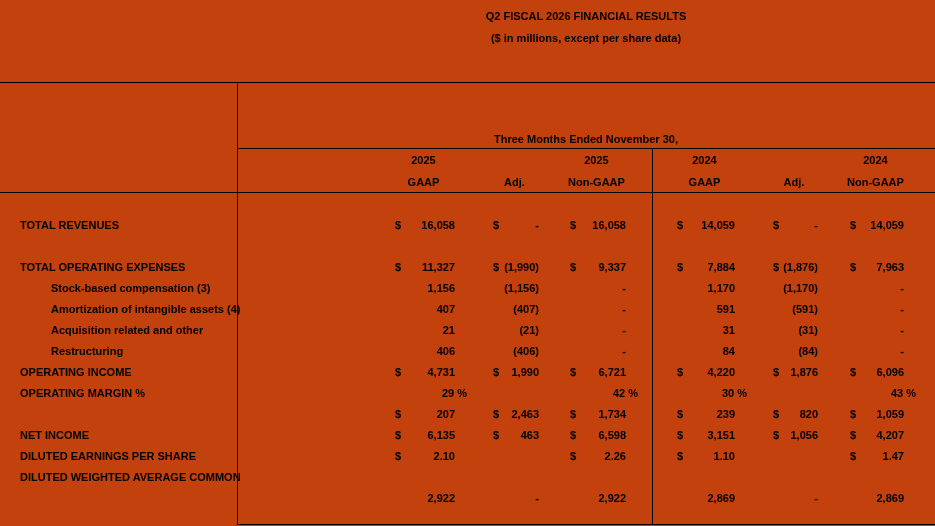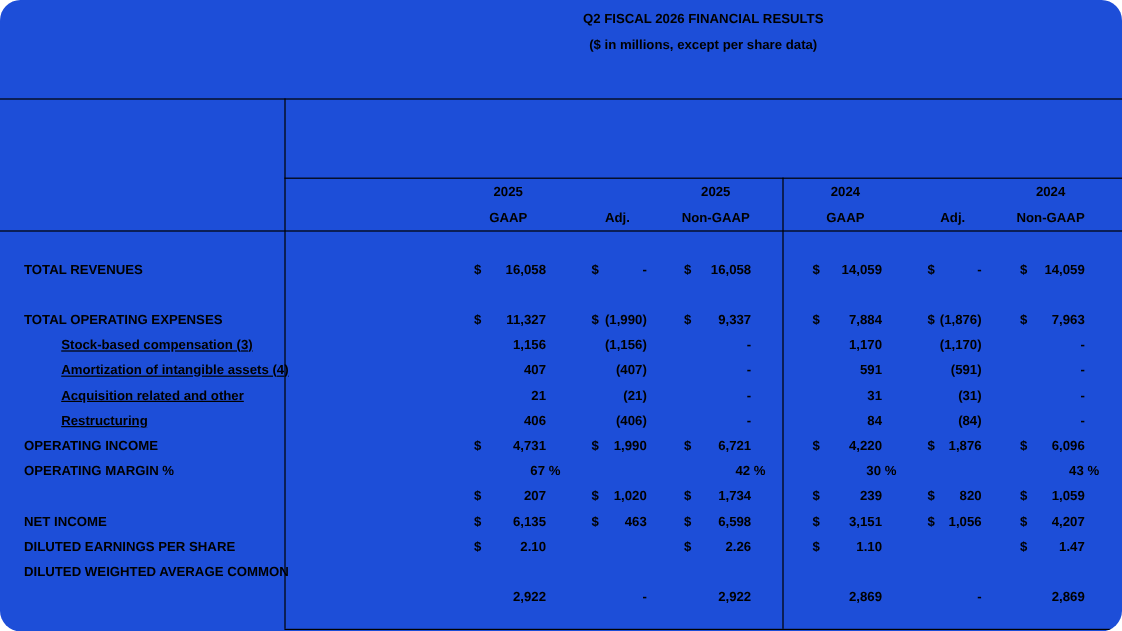--- a/index.html
+++ b/index.html
@@ -1,20 +1,20 @@
 <!DOCTYPE html>
 <html><head>
 <meta charset="utf-8">
 <style>
   html,body{margin:0;padding:0;}
   body{
     width:935px;height:526px;background:#ffffff;color:#000000;
     font-family:"Liberation Sans", sans-serif;font-weight:bold;font-size:11px;
   }
-  .page{position:relative;width:935px;height:526px;overflow:hidden;background:#1d4ed8;border-radius:17px;}
+  .page{position:relative;width:935px;height:526px;overflow:hidden;background:#c2410c;}
 
   
   .hdr{position:absolute;top:5px;left:237px;width:698px;text-align:center;}
   .hdr div{line-height:22px;white-space:nowrap;}
 
   
   .line{position:absolute;background:#000;}
   .h{height:1px;}
   .vert{width:1px;}
   .l-top{left:0;top:82px;width:935px;}
@@ -34,21 +34,21 @@
     display:flex;align-items:flex-end;justify-content:center;padding-bottom:3px;}
   .yr-row{position:absolute;left:0;top:149px;width:935px;height:21px;}
   .sub-row{position:absolute;left:0;top:171px;width:829px;height:21px;text-align:center;}
   .ch{display:flex;align-items:center;justify-content:center;white-space:nowrap;}
 
   
   .rows{position:absolute;left:0;top:193px;width:856px;}
   .spacer{height:21px;}
   .row{height:21px;}
   .lbl{padding-left:20px;display:flex;align-items:center;white-space:nowrap;}
-  .ind{padding-left:51px;text-decoration:underline;}
+  .ind{padding-left:51px;}
   .cell{display:flex;justify-content:space-between;align-items:center;box-sizing:border-box;
     padding:0 2px 0 5px;white-space:nowrap;}
   .v{white-space:pre;}
   .pct .v{margin-right:-12px;}
 </style>
 </head>
 <body>
 
 <div class="page">
 
@@ -57,20 +57,21 @@
     <div>($ in millions, except per share data)</div>
   </div>
 
   <div class="line h l-top"></div>
   <div class="line h l-period"></div>
   <div class="line h l-subhead"></div>
   <div class="line h l-bottom"></div>
   <div class="line vert v-label"></div>
   <div class="line vert v-mid"></div>
 
+  <div class="span-head">Three Months Ended November 30,</div>
 
   <div class="grid yr-row">
     <div class="ch c1">2025</div>
     <div class="ch c2"></div>
     <div class="ch c3">2025</div>
     <div class="ch c4">2024</div>
     <div class="ch c5"></div>
     <div class="ch c6">2024</div>
   </div>
 
@@ -281,21 +282,21 @@
       <div class="cell c6">
           <span class="d">$</span>
           <span class="v">6,096</span>
         </div>
     </div>
 
     <div class="grid row">
       <div class="lbl">OPERATING MARGIN %</div>
       <div class="cell c1 pct">
           <span class="d"></span>
-          <span class="v">67 %</span>
+          <span class="v">29 %</span>
         </div>
       <div class="cell c2">
           <span class="d"></span>
           <span class="v"></span>
         </div>
       <div class="cell c3 pct">
           <span class="d"></span>
           <span class="v">42 %</span>
         </div>
       <div class="cell c4 pct">
@@ -312,21 +313,21 @@
         </div>
     </div>
 
     <div class="grid row">
       <div class="cell c1">
           <span class="d">$</span>
           <span class="v">207</span>
         </div>
       <div class="cell c2">
           <span class="d">$</span>
-          <span class="v">1,020</span>
+          <span class="v">2,463</span>
         </div>
       <div class="cell c3">
           <span class="d">$</span>
           <span class="v">1,734</span>
         </div>
       <div class="cell c4">
           <span class="d">$</span>
           <span class="v">239</span>
         </div>
       <div class="cell c5">

